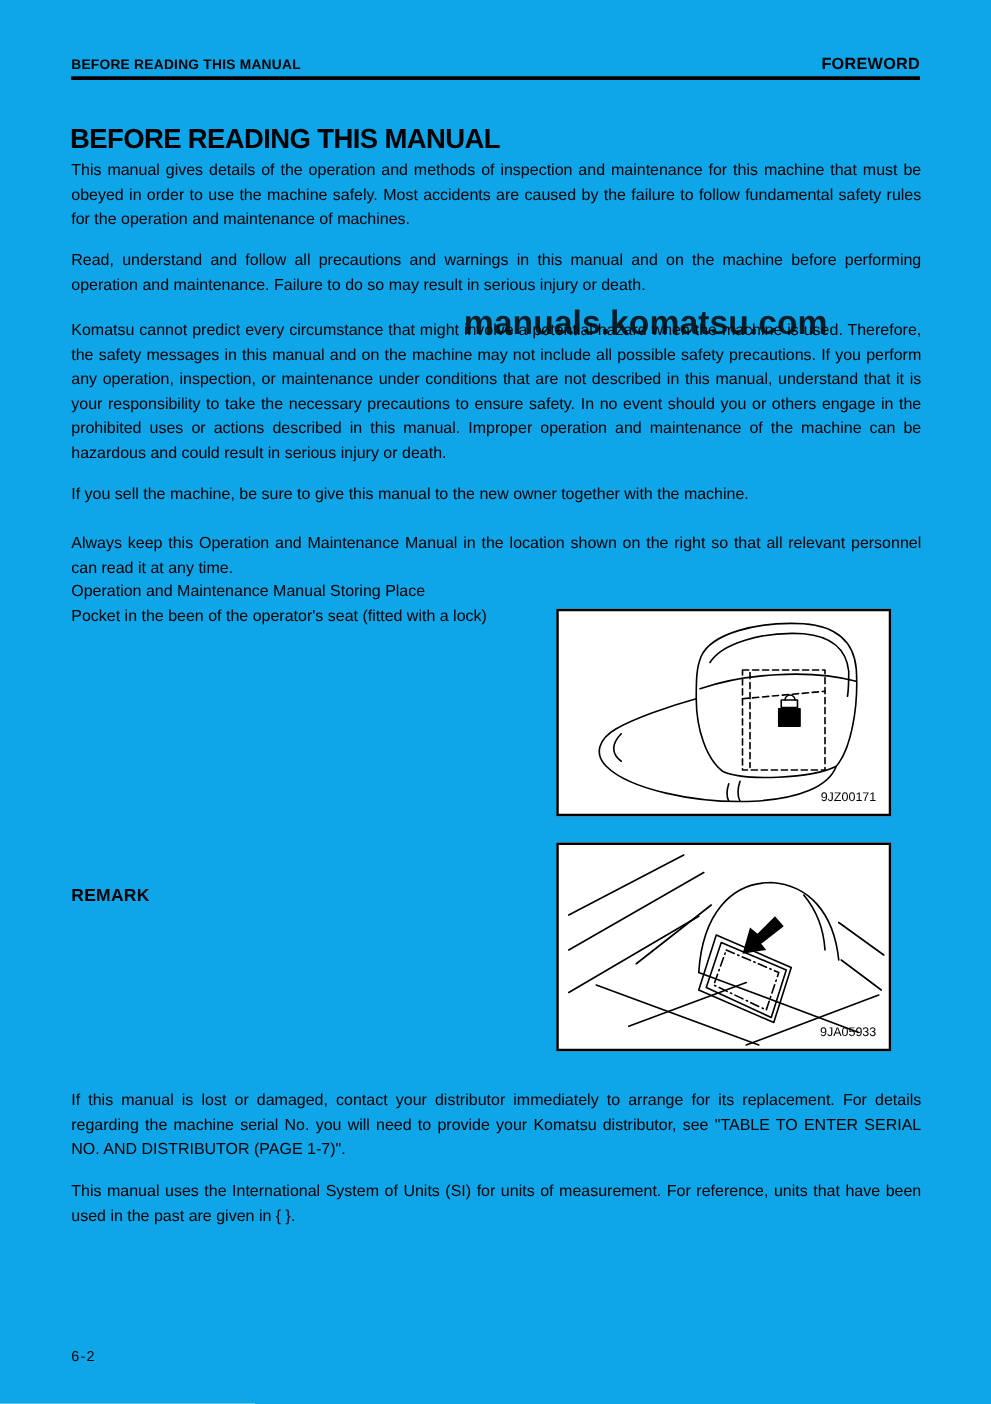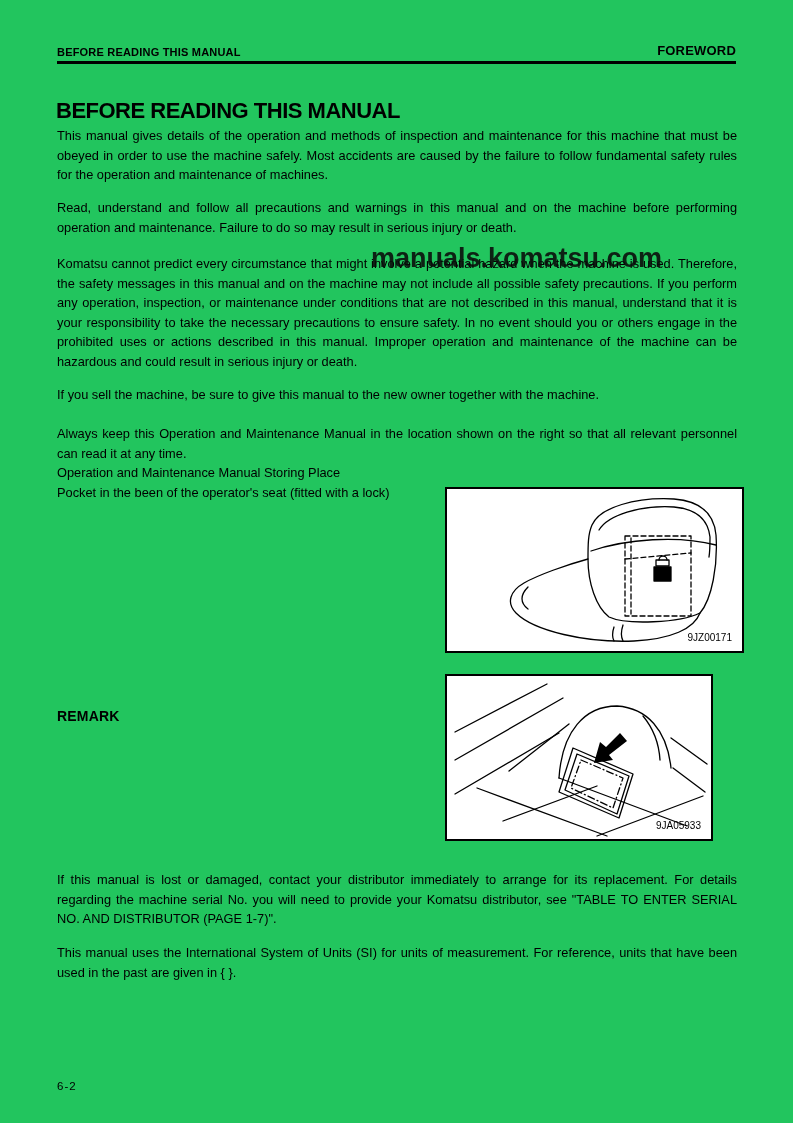--- a/index.html
+++ b/index.html
@@ -1,19 +1,19 @@
 <!DOCTYPE html>
 <html><head>
 <meta charset="utf-8">
 <style>
   html,body{margin:0;padding:0;background:#e8e8e8;}
   .page{
     position:relative;
     width:793px;height:1123px;
-    background:#22c55e;
+    background:#0ea5e9;
     font-family:"Liberation Sans", sans-serif;
     color:#000;
     overflow:hidden;
     margin:0 auto;
   }
   .hdr-left{
     position:absolute;left:57px;top:46px;
     font-size:11px;font-weight:bold;letter-spacing:.2px;
   }
   .hdr-right{
@@ -44,21 +44,21 @@
   .watermark{
     position:absolute;left:371px;top:243px;
     font-size:27px;font-weight:bold;
     color:rgba(10,10,10,0.88);
     letter-spacing:0px;white-space:nowrap;
   }
   .fig{
     position:absolute;left:445px;width:264px;
     border:2px solid #000;background:#fff;
   }
-  .fig1{top:487px;height:162px;padding-left:31px;}
+  .fig1{top:487px;height:162px;}
   .fig2{top:674px;height:163px;}
   .fig svg{display:block;}
   .remark-head{
     position:absolute;left:57px;top:664px;
     font-size:14px;font-weight:bold;letter-spacing:.2px;margin-top:44px;
   }
   .remark-body{
     position:absolute;left:57px;top:685px;width:386px;
     font-size:12.8px;line-height:19.8px;text-align:justify;
   }

